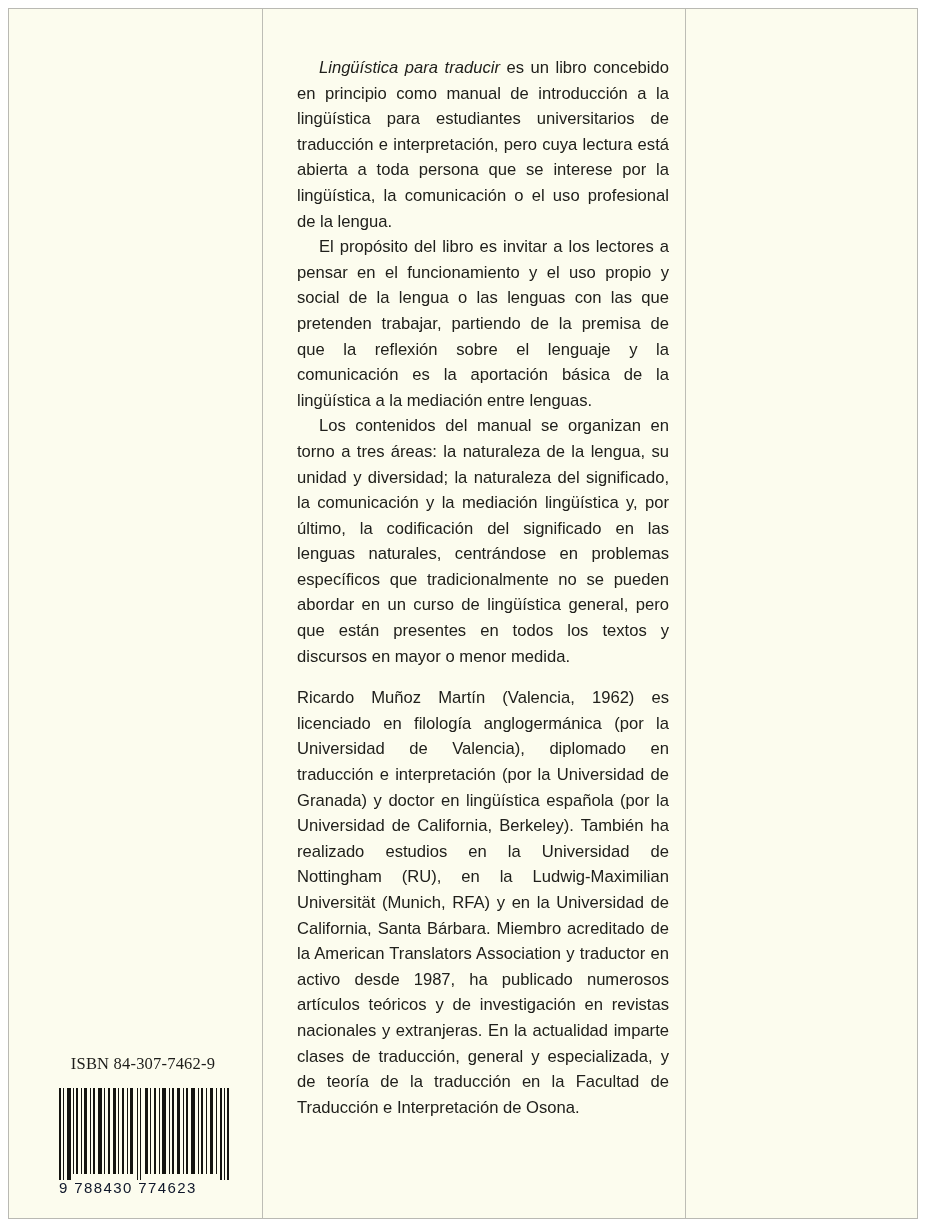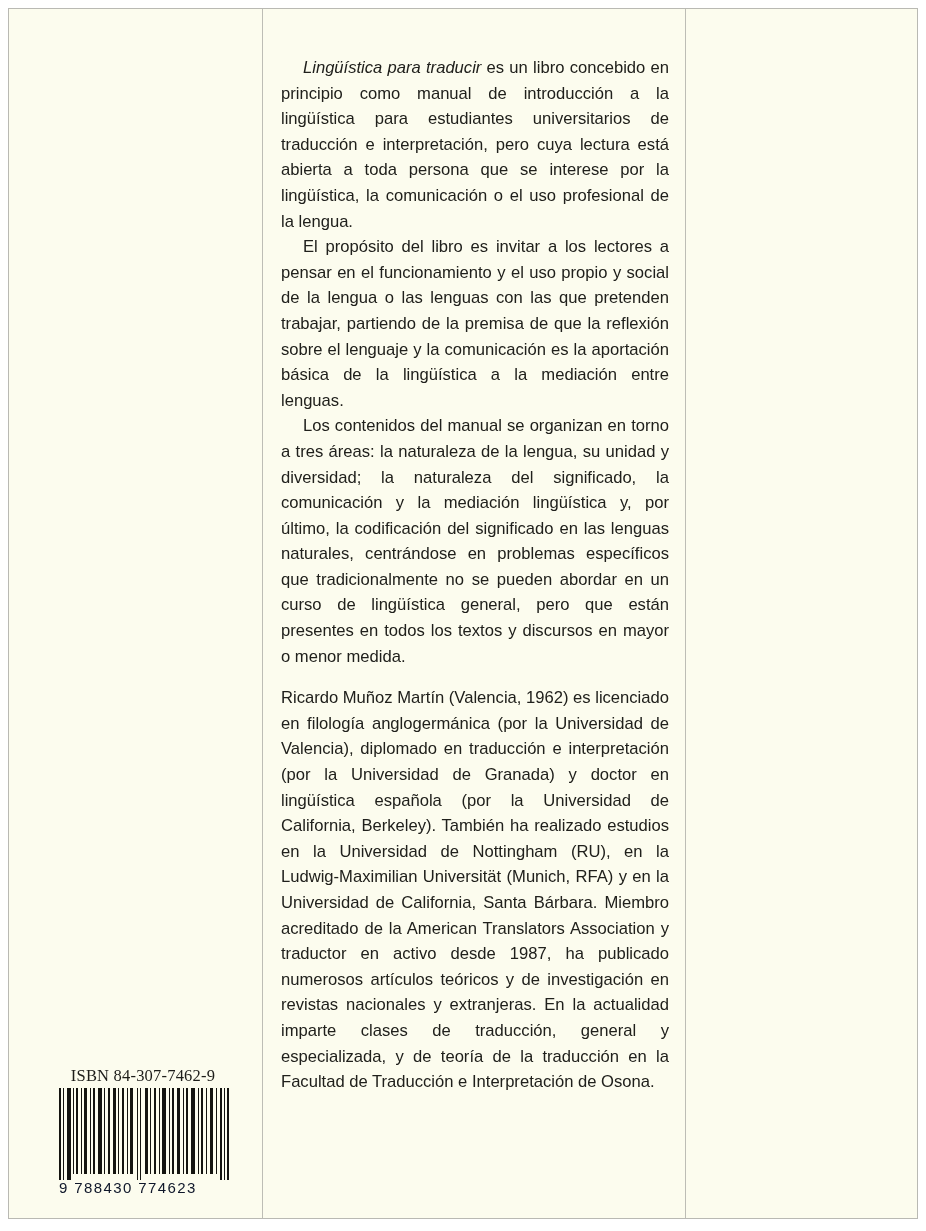--- a/index.html
+++ b/index.html
@@ -59,21 +59,21 @@
     left: 48px;
     bottom: 22px;
     width: 172px;
   }
   .isbn-text {
     font-family: "Liberation Serif", serif;
     font-size: 16.5px;
     color: #1d1d1a;
     letter-spacing: 0.2px;
     text-align: center;
-    margin-bottom: 2px;
+    margin-bottom: 14px;
     white-space: nowrap;
   }
   .barcode {
     height: 92px;
     width: 172px;
     position: relative;
     background: #fcfcee;
   }
   .barcode svg { display: block; }
   .barcode-digits {
@@ -100,21 +100,21 @@
     left: 19px;
     top: 46px;
     width: 388px;
     color: #20201c;
     font-size: 16.6px;
     line-height: 25.6px;
     text-align: justify;
     text-justify: inter-word;
   }
   .blurb p {
-    margin: 0 0 0 0;
+    margin: 0 0 0 16px;
     text-indent: 22px;
     hyphens: none;
   }
   .blurb p.bio {
     margin-top: 16px;
     text-indent: 0;
   }
   .blurb .book-title {
     font-style: italic;
   }

